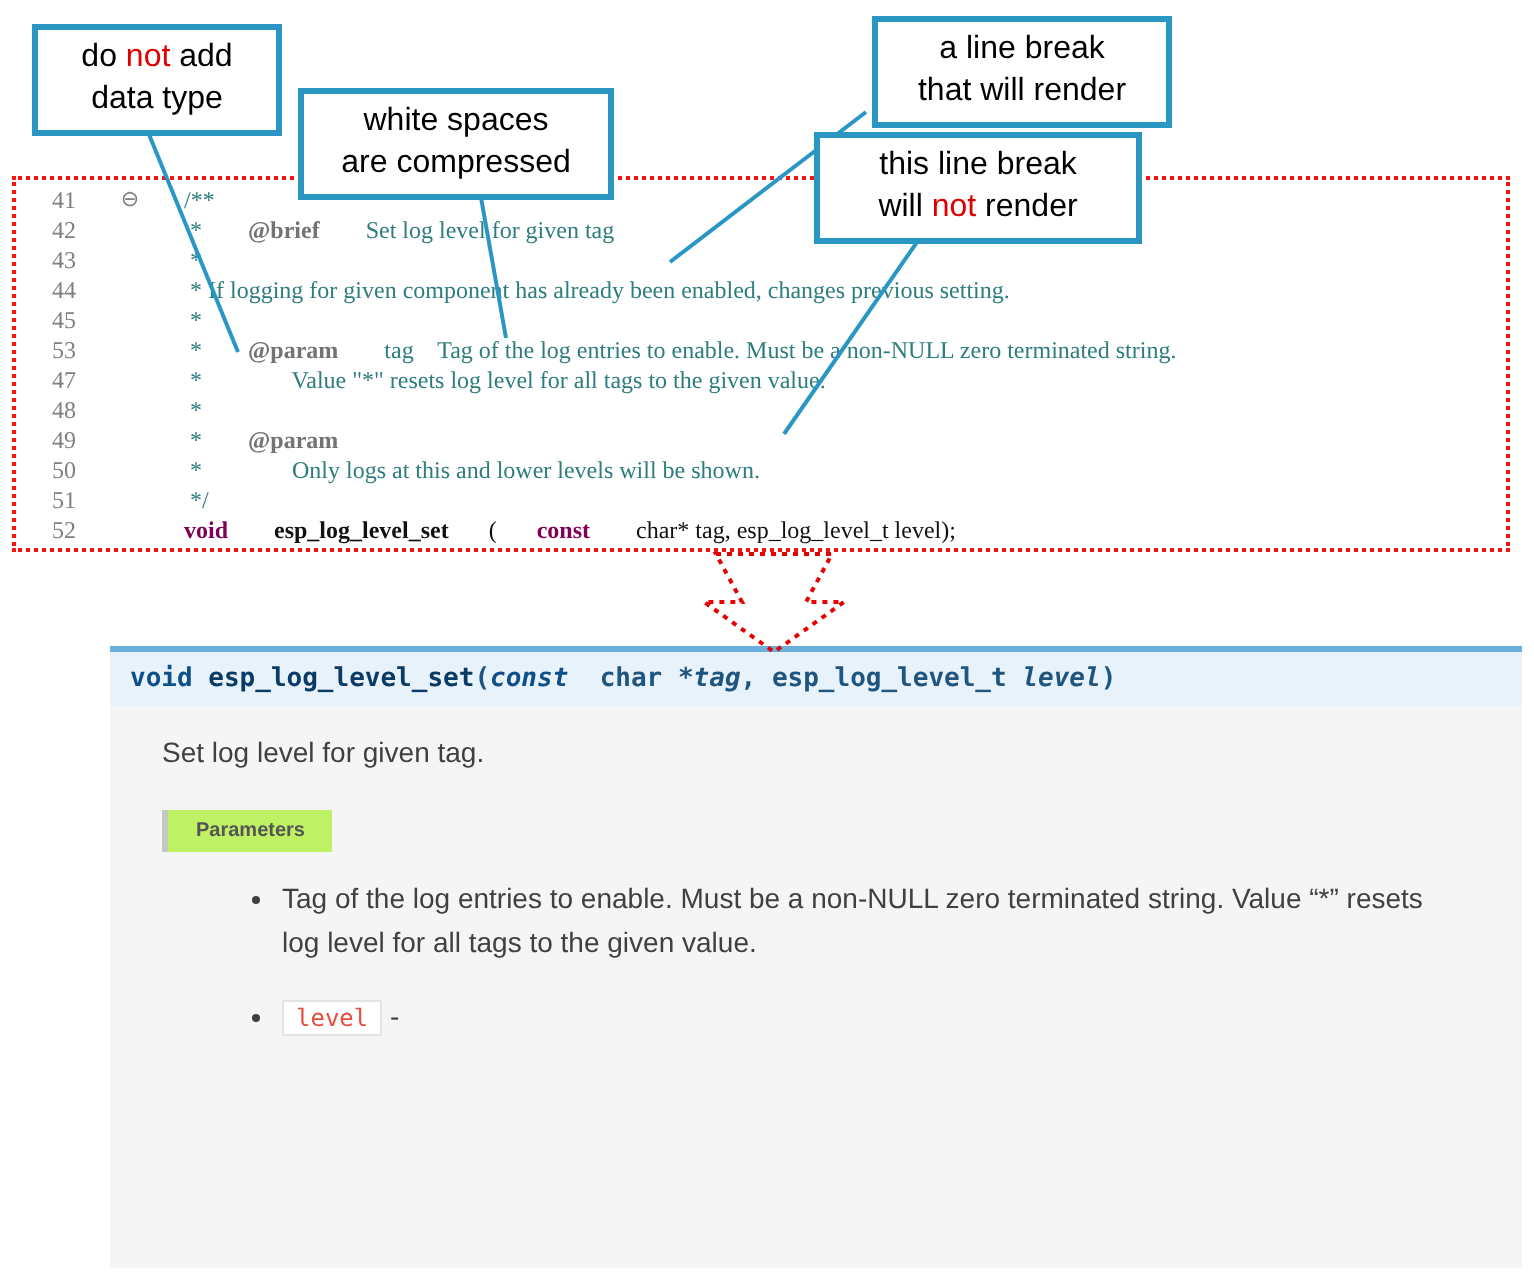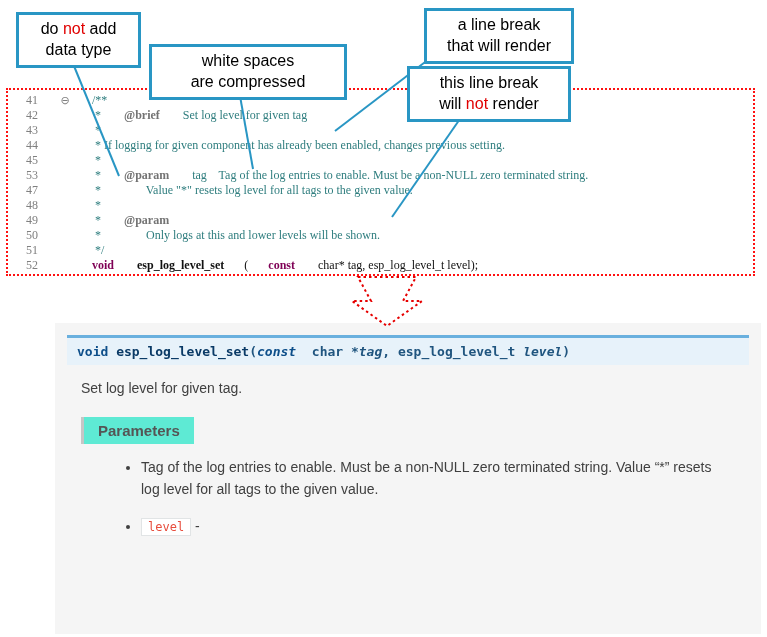--- a/index.html
+++ b/index.html
@@ -4,22 +4,22 @@
 <style>
   html,body{margin:0;padding:0;background:#fff;}
   .stage{position:relative;width:767px;height:637px;background:#fff;overflow:hidden;
          font-family:"Liberation Sans",sans-serif;}
 
   
   .callout{position:absolute;z-index:3;background:#fff;border:3px solid #2996c4;
            text-align:center;font-size:16px;line-height:1.3;padding:4px 6px;color:#000;
            box-sizing:border-box;}
   .c1{left:16px;top:12px;width:125px;}
-  .c2{left:149px;top:44px;width:198px;}
-  .c3{left:424px;top:8px;width:150px;}
+  .c2{left:149px;top:44px;width:158px;}
+  .c3{left:436px;top:8px;width:150px;}
   .c4{left:407px;top:66px;width:164px;}
   .red{color:#e00000;}
 
   
   .overlay{position:absolute;left:0;top:0;width:767px;height:637px;z-index:2;pointer-events:none;}
   .conn{stroke:#2996c4;stroke-width:2;}
   .arrow{stroke:#e60000;stroke-width:2;fill:none;stroke-dasharray:2.5 3;}
 
   
   .code-box{position:absolute;left:6px;top:88px;width:749px;height:188px;z-index:1;
@@ -30,32 +30,32 @@
   .fold{width:14px;flex:none;text-align:center;color:#808080;font-size:11px;}
   .cm{color:#2e7d7e;}
   .tag{color:#737373;font-weight:bold;}
   .kw{color:#7f0055;font-weight:bold;}
   .fn{color:#111;font-weight:bold;}
   .pl{color:#111;}
 
   
   .docs{position:absolute;left:55px;top:323px;width:706px;height:311px;z-index:1;
         background:#f5f5f5;color:#404040;font-size:14px;}
-  .sig{margin:12px;background:#e7f2fa;border-top:3px solid #6ab0de;padding:6px 10px;
+  .sig{margin:0;background:#e7f2fa;border-top:3px solid #6ab0de;padding:6px 10px;
        font-family:"DejaVu Sans Mono","Liberation Mono",monospace;font-size:13px;
        white-space:pre;color:#20557f;}
   .s-kw{font-weight:bold;color:#0e4f8a;}
   .s-name{font-weight:bold;color:#0a3a66;}
   .s-pl{font-weight:bold;}
   .s-arg{font-weight:bold;font-style:italic;}
   .s-it{font-style:italic;}
   .brief{margin:15px 12px 0 26px;}
   .detail{margin:16px 12px 0 26px;}
-  .params-label{display:inline-block;margin:21px 0 0 26px;background:#5eead4;
-                border-left:3px solid #c6c6c6;color:#555;font-weight:bold;font-size:15px;
+  .params-label{display:inline-block;margin:21px 0 0 26px;background:#bef264;
+                border-left:3px solid #c6c6c6;color:#555;font-weight:bold;font-size:10px;
                 padding:5px 14px;}
   .param-list{margin:13px 0 0;padding-left:86px;list-style:disc;}
   .param-list li{margin-bottom:18px;padding-right:28px;}
   .param-head{margin-bottom:7px;}
   .chip{font-family:"DejaVu Sans Mono","Liberation Mono",monospace;font-size:12px;
         color:#e74c3c;background:#fff;border:1px solid #e1e4e5;padding:1px 6px;}
   .dash{color:#404040;}
   .param-desc{line-height:1.55;}
 </style>
 </head>

